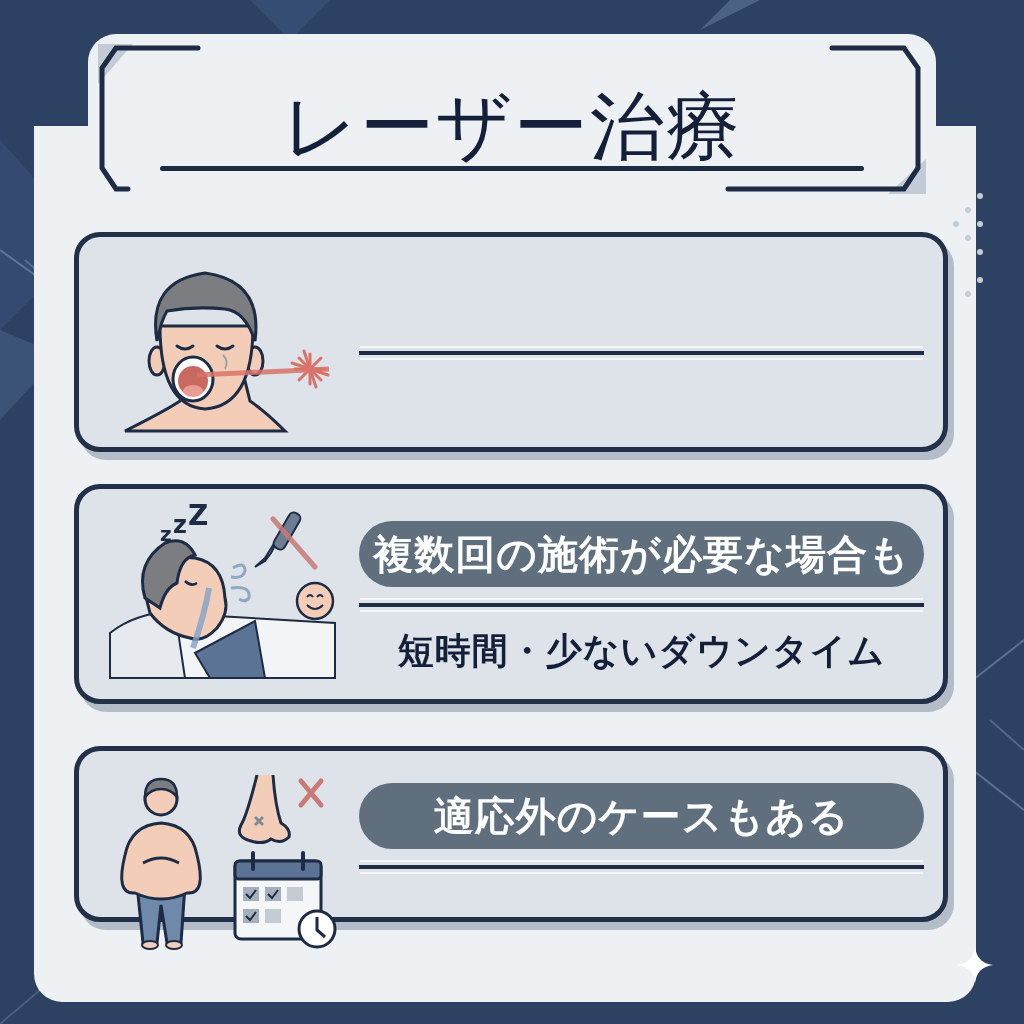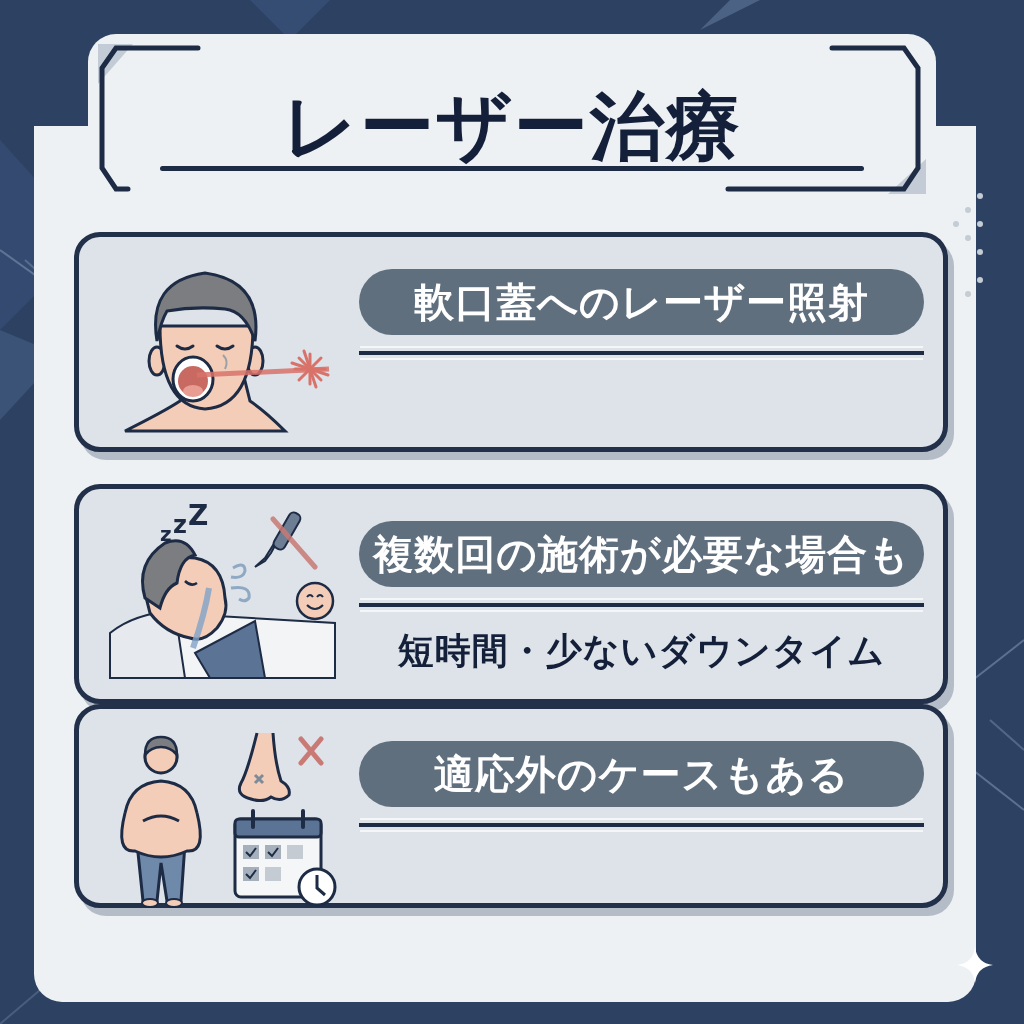--- a/index.html
+++ b/index.html
@@ -22,21 +22,21 @@
       position: absolute;
       left: 88px; top: 34px; width: 848px; height: 170px;
       background: #eef1f4;
       border-radius: 28px;
     }
     .title-frame { position: absolute; left: 88px; top: 34px; width: 848px; height: 170px; }
     .title {
       position: absolute;
       left: 88px; top: 78px; width: 848px;
       text-align: center;
-      font-size: 74px; font-weight: bold;
+      font-size: 74px; font-weight: normal;
       color: #14203a;
       letter-spacing: 2px;
     }
     .title-underline {
       position: absolute;
       left: 160px; top: 166px; width: 704px; height: 5px;
       background: #1d2b45; border-radius: 3px;
     }
 
     .dots { position: absolute; left: 950px; top: 190px; width: 40px; height: 120px; }
@@ -45,21 +45,21 @@
     .card {
       position: absolute;
       left: 74px; width: 874px;
       background: #dde3e9;
       border: 5px solid #22304a;
       border-radius: 26px;
       box-shadow: 6px 8px 0 #b4bdc7;
     }
     .card-1 { top: 232px; height: 220px; }
     .card-2 { top: 484px; height: 220px; }
-    .card-3 { top: 704px; height: 204px; }
+    .card-3 { top: 746px; height: 176px; }
 
     .illus { position: absolute; left: 26px; top: 14px; width: 240px; height: 190px; }
 
     .pill {
       position: absolute;
       left: 280px; top: 32px; width: 565px; height: 66px;
       background: #5f6f7e;
       border-radius: 33px;
       color: #ffffff;
       font-size: 40px; font-weight: bold;
@@ -139,21 +139,20 @@
     <line x1="92" y1="124" x2="224" y2="118" stroke="#d9736a" stroke-width="5" opacity="0.85"></line>
     <g stroke="#d9736a" stroke-width="3" stroke-linecap="round">
       <line x1="190" y1="118" x2="220" y2="118"></line>
       <line x1="205" y1="103" x2="205" y2="133"></line>
       <line x1="194" y1="107" x2="216" y2="129"></line>
       <line x1="216" y1="107" x2="194" y2="129"></line>
       <line x1="187" y1="112" x2="223" y2="124"></line>
       <line x1="199" y1="100" x2="211" y2="136"></line>
     </g>
   </svg>
-  <div class="pill">軟口蓋へのレーザー照射</div>
   <div class="divider"></div>
 </div>
 
 <div class="card card-2">
   <svg class="illus" viewBox="0 0 240 190">
     <path d="M 5 150 L 60 110 L 230 120 L 230 175 L 5 175 Z" fill="#f3f4f6" stroke="#1d2b45" stroke-width="2"></path>
     <path d="M 5 130 Q 30 110 70 108 L 80 175 L 5 175 Z" fill="#e6e9ee" stroke="#1d2b45" stroke-width="2"></path>
     <path d="M 90 150 L 150 118 L 160 175 L 105 175 Z" fill="#5b7395" stroke="#1d2b45" stroke-width="2"></path>
     <path d="M 40 90 Q 50 50 90 55 Q 118 60 120 95 Q 124 110 112 125 Q 98 140 85 135 Q 60 130 45 110 Z" fill="#f4cdb8" stroke="#1d2b45" stroke-width="3"></path>
     <path d="M 40 95 Q 30 60 60 40 Q 80 32 90 52 Q 75 55 72 80 Q 60 85 55 105 Z" fill="#7b7d80" stroke="#1d2b45" stroke-width="3"></path>

